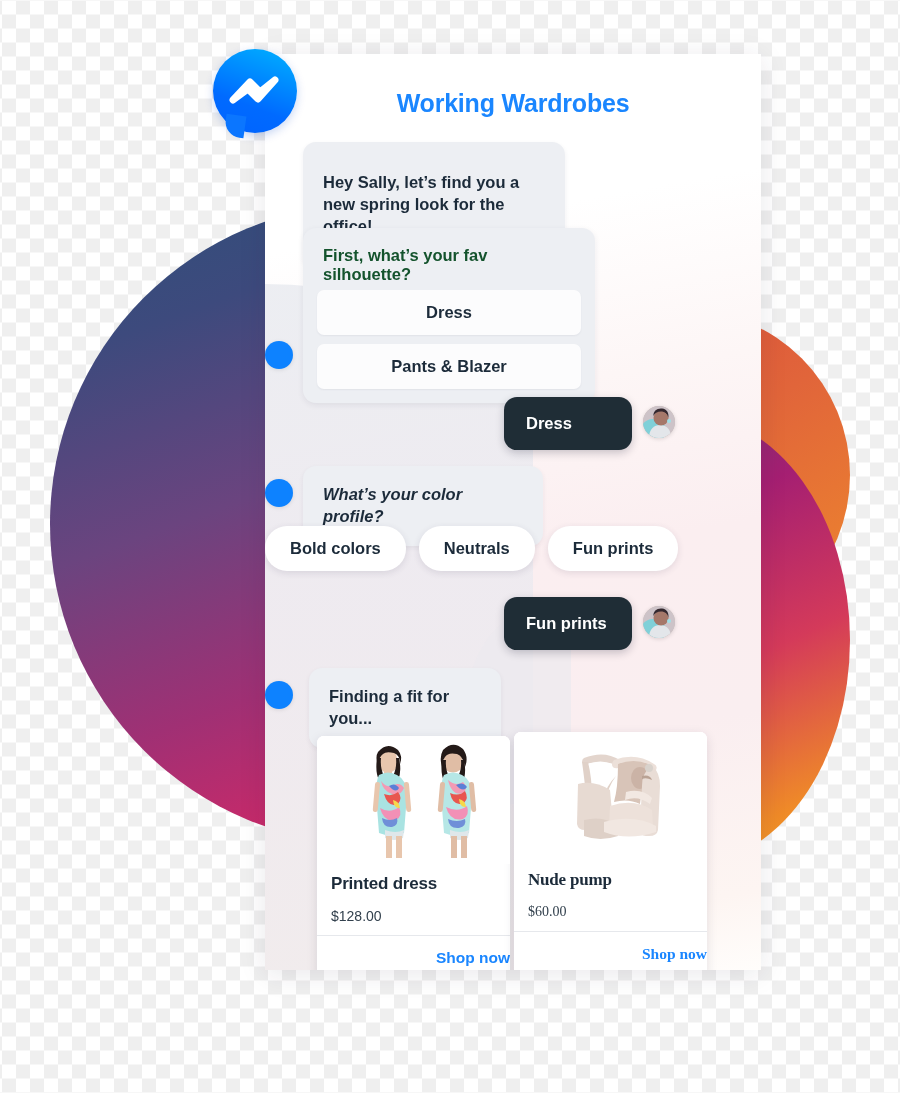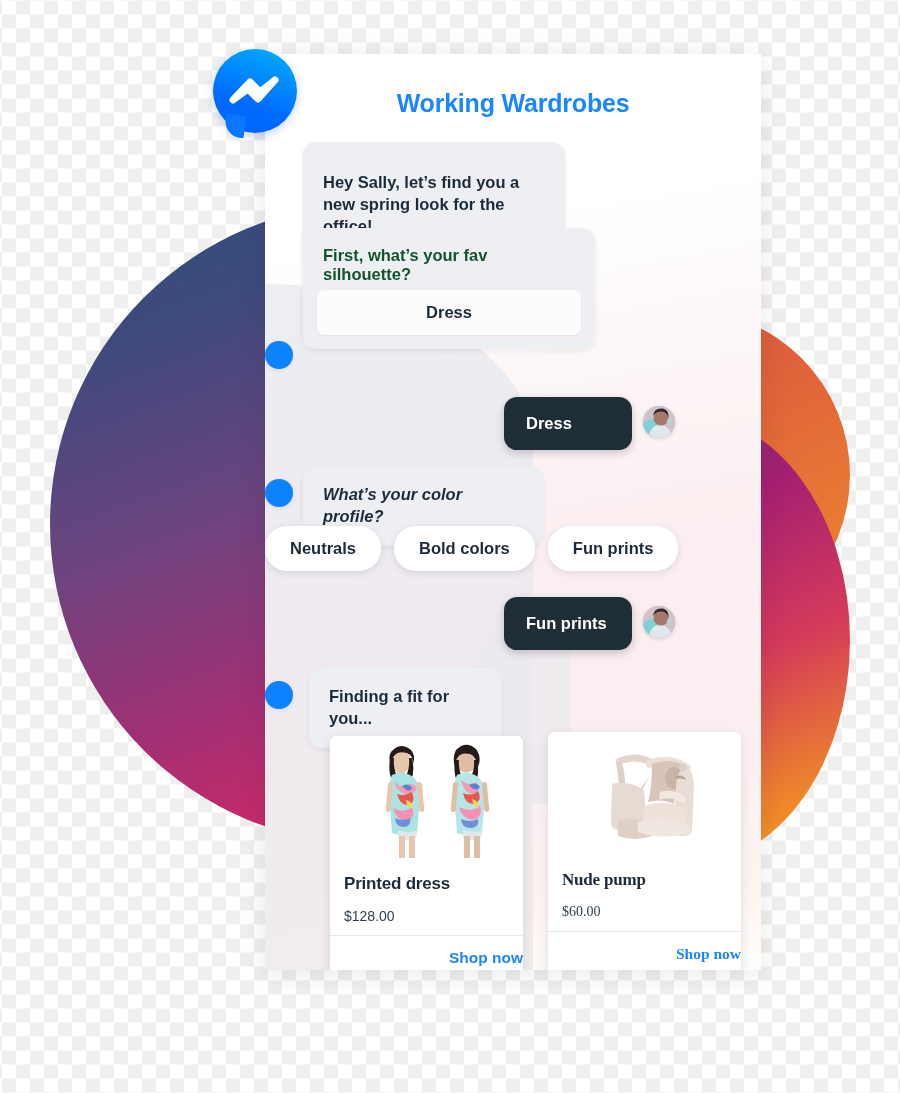--- a/index.html
+++ b/index.html
@@ -135,22 +135,22 @@
   }
   .pill{
     background:#ffffff;border-radius:22px;
     color:#1c2b3a;font-size:16.5px;font-weight:bold;
     padding:13px 25px;white-space:nowrap;
     box-shadow:0 2px 7px rgba(50,40,70,.12);
   }
 
   
   #product-row{
-    position:absolute;left:25px;top:682px;
-    display:flex;gap:25px;padding-left:40px;
+    position:absolute;left:12px;top:682px;
+    display:flex;gap:4px;padding-left:40px;
   }
   .product-card{
     width:193px;background:#ffffff;border-radius:7px;
     box-shadow:0 3px 11px rgba(50,40,70,.13);
     overflow:hidden;
   }
   .product-card.offset{margin-top:-4px;font-family:Liberation Serif, serif;}
   .pimg{height:128px;background:#ffffff;position:relative;overflow:hidden;}
   .pinfo{padding:10px 14px 11px;}
   .pname{color:#1c2b3a;font-size:17px;font-weight:bold;letter-spacing:-.2px;}
@@ -174,42 +174,43 @@
   <div id="panel-tint"></div>
   <div id="panel-tint2"></div>
 
   <div id="chat-title">Working Wardrobes</div>
 
   <div class="bubble-bot" style="left:38px;top:88px;width:262px;">Hey Sally, let’s find you a new spring look for the office!</div>
 
   <div id="options-card">
     <div class="q">First, what’s your fav silhouette?</div>
     <div class="opt-btn">Dress</div>
+    <div class="opt-btn">Pants &amp; Blazer</div>
   </div>
   <div class="bot-dot" style="left:0px;top:287px;"></div>
 
   <div class="bubble-user" style="left:239px;top:343px;width:128px;">Dress</div>
   <div class="avatar" style="left:378px;top:352px;">
     <svg width="32" height="32" viewBox="0 0 32 32">
       <rect width="32" height="32" fill="#cdc3c8"></rect>
       <circle cx="10" cy="26" r="13" fill="#7fd0d8"></circle>
       <path d="M6 32 C6 23 11 19 17 19 C24 19 28 24 28 32 Z" fill="#e3e6ea"></path>
       <circle cx="18" cy="12" r="7.5" fill="#a5786a"></circle>
       <path d="M11 9 C12 3 24 3 25 11 C25 7 22 4 18 4 C14 4 11 6 11 9 Z" fill="#2b2127"></path>
       <path d="M10.5 10 C10 5 14 2 19 2.5 C24 3 26 7 25.5 12 C25 8 22 5.5 18 5.5 C14.5 5.5 11.5 7 10.5 10 Z" fill="#34282f"></path>
       <circle cx="26" cy="15" r="2" fill="#9fe0e8"></circle>
     </svg>
   </div>
 
   <div class="bot-dot" style="left:0px;top:425px;"></div>
   <div class="bubble-bot" style="left:38px;top:412px;width:240px;padding:18px 20px;font-style:italic;">What’s your color profile?</div>
 
   <div id="quick-replies">
+    <div class="pill">Bold colors</div>
     <div class="pill">Neutrals</div>
-    <div class="pill">Bold colors</div>
     <div class="pill">Fun prints</div>
   </div>
 
   <div class="bubble-user" style="left:239px;top:543px;width:128px;">Fun prints</div>
   <div class="avatar" style="left:378px;top:552px;">
     <svg width="32" height="32" viewBox="0 0 32 32">
       <rect width="32" height="32" fill="#cdc3c8"></rect>
       <circle cx="10" cy="26" r="13" fill="#7fd0d8"></circle>
       <path d="M6 32 C6 23 11 19 17 19 C24 19 28 24 28 32 Z" fill="#e3e6ea"></path>
       <circle cx="18" cy="12" r="7.5" fill="#a5786a"></circle>

